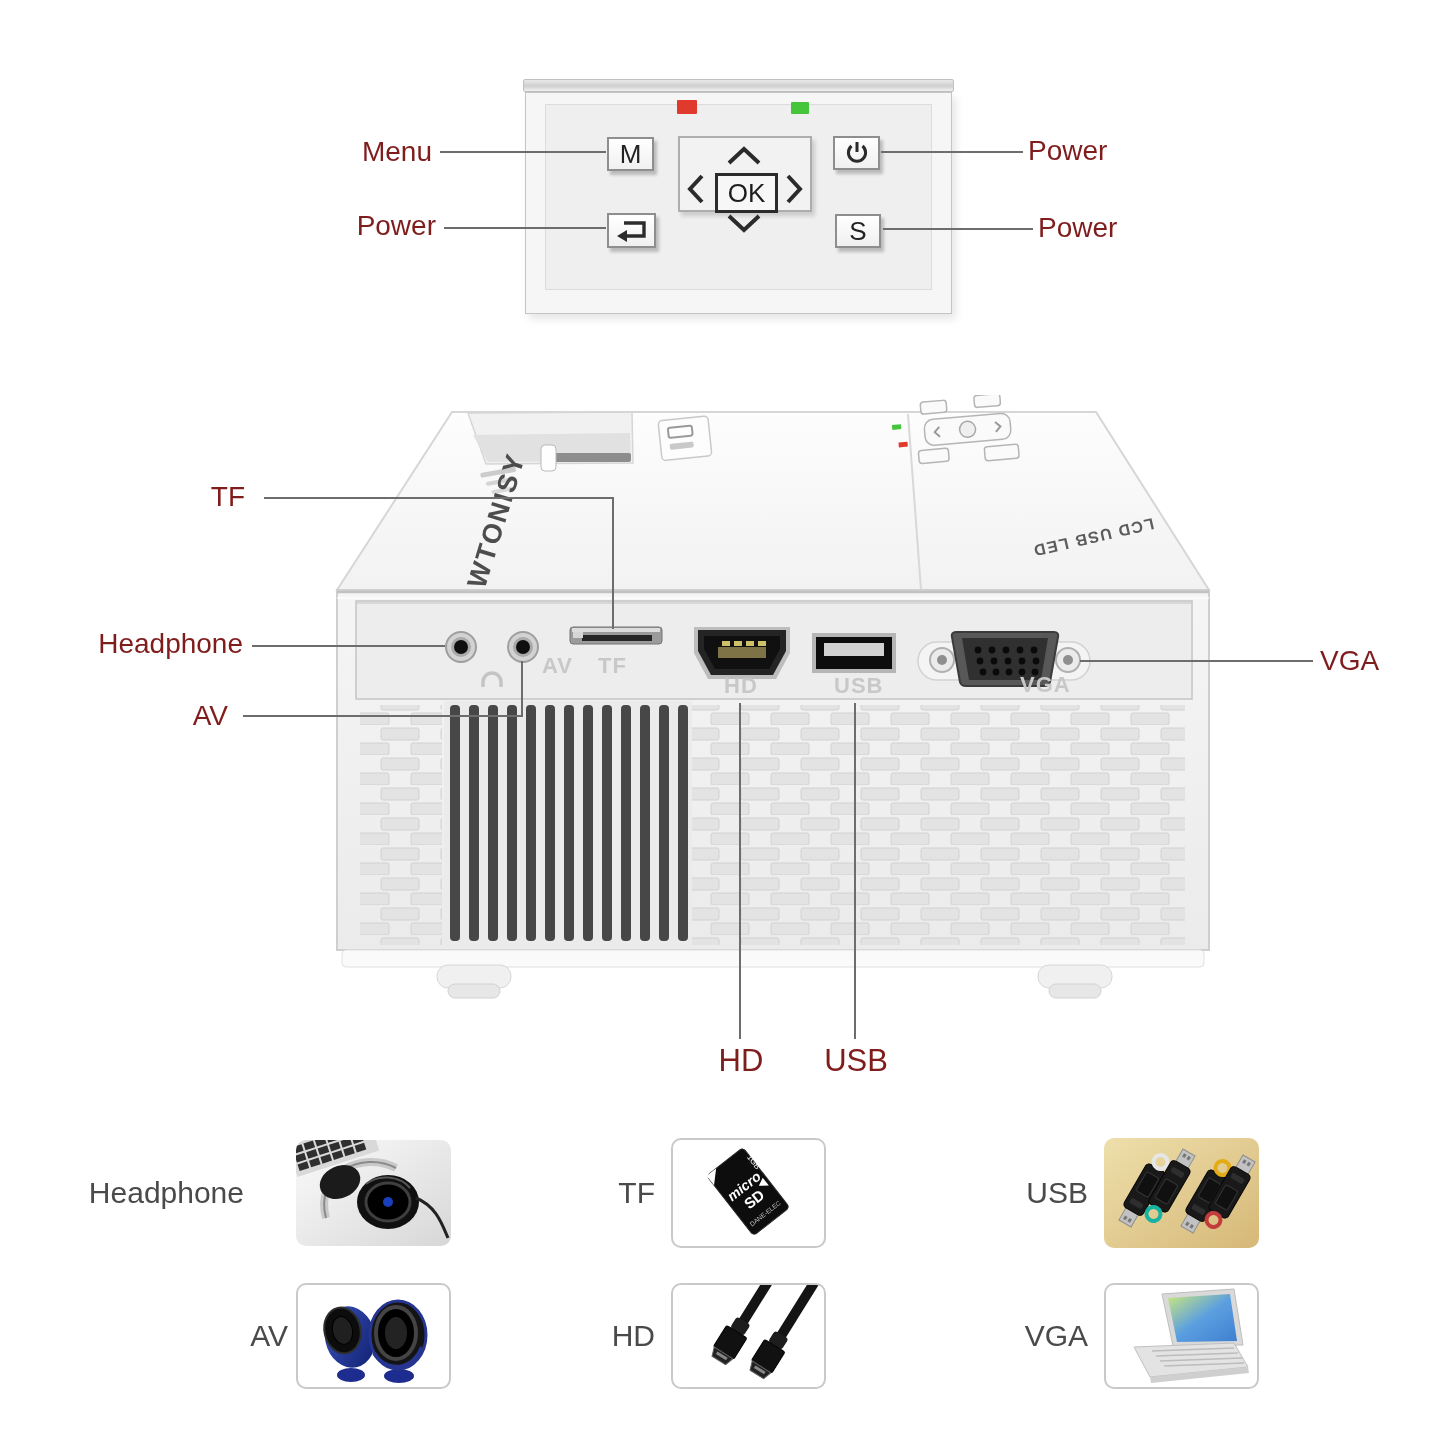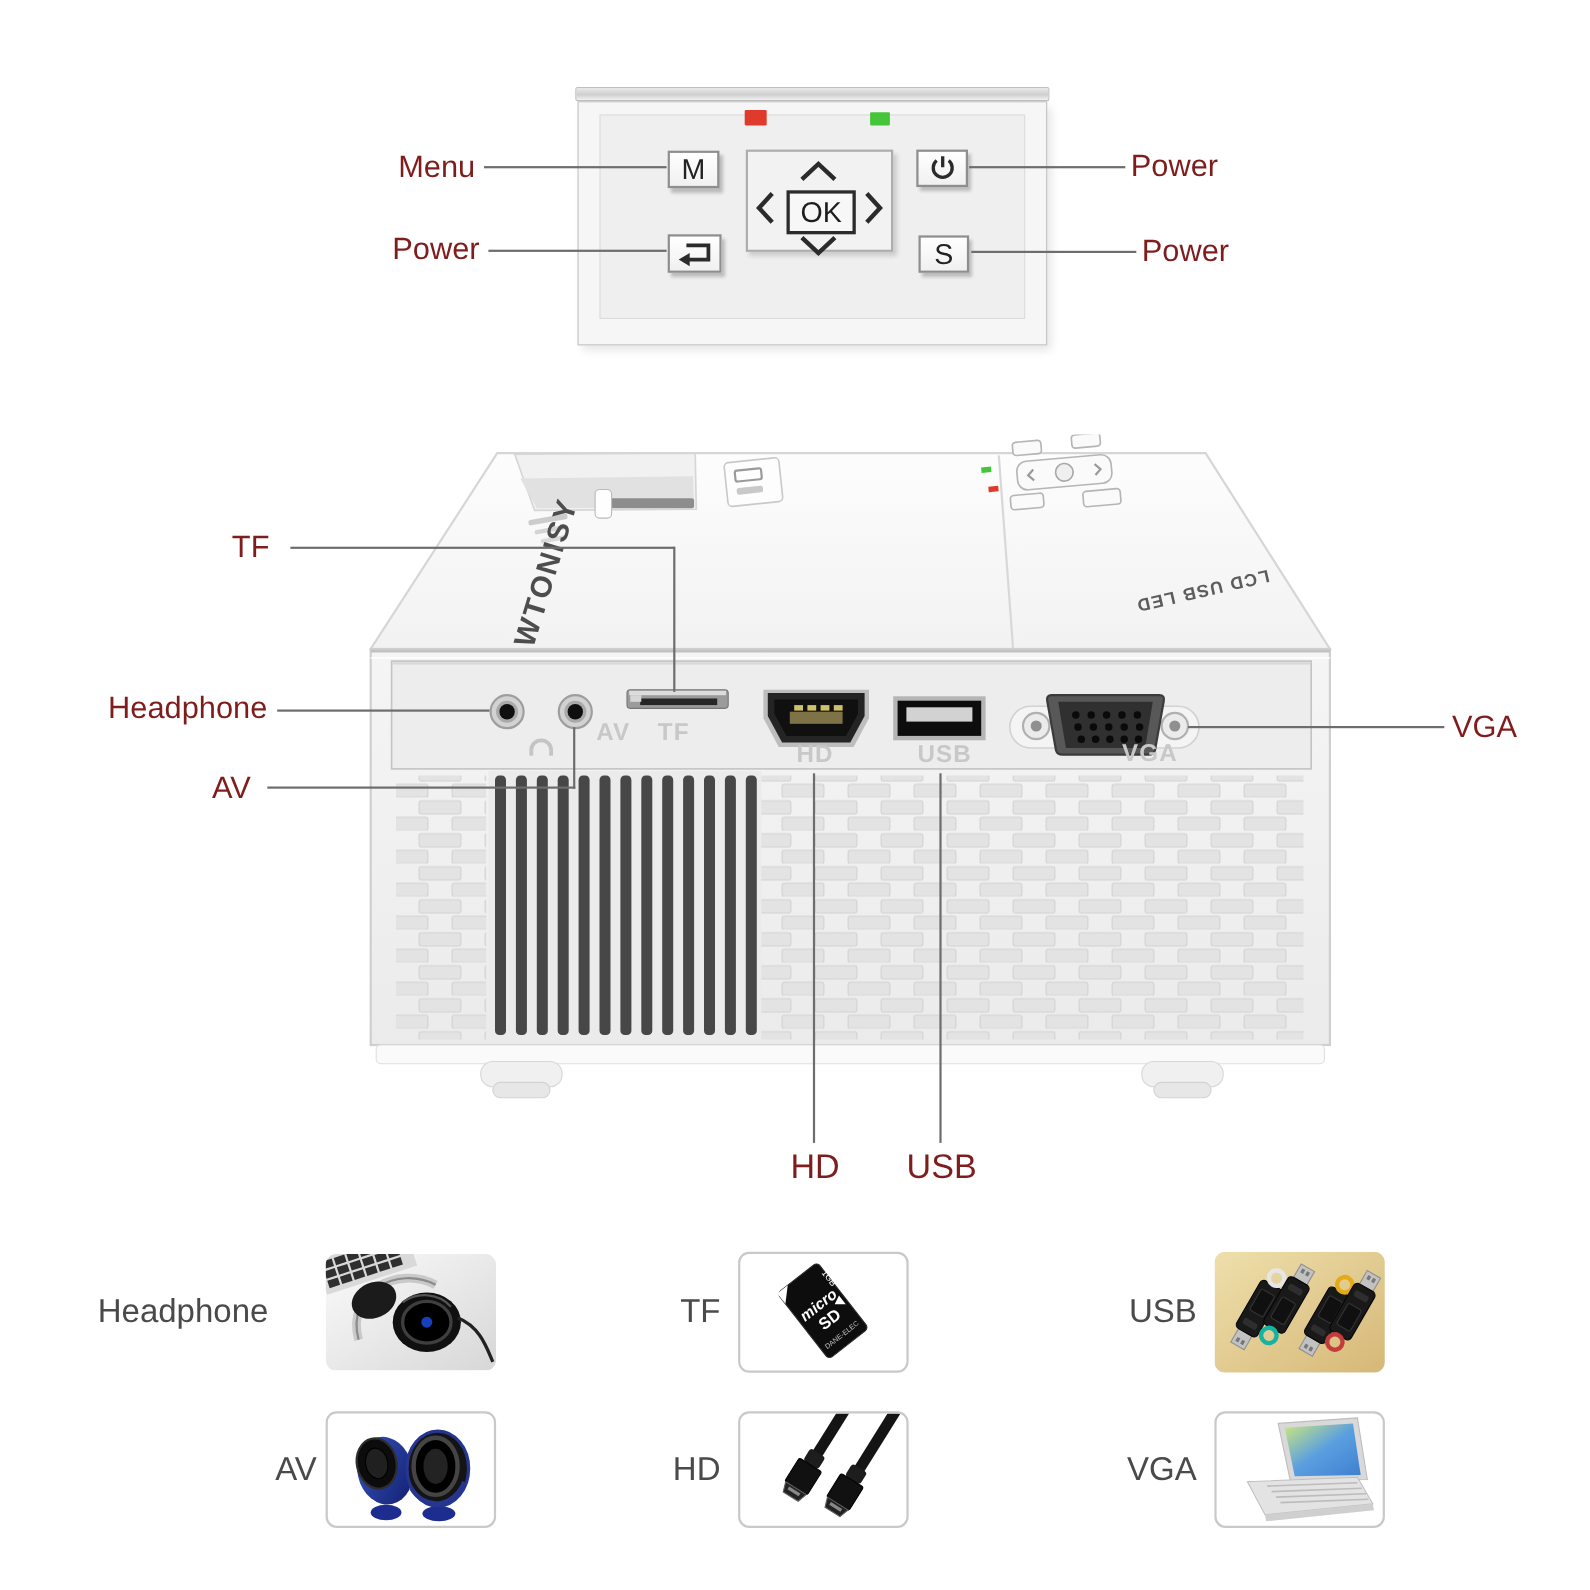--- a/index.html
+++ b/index.html
@@ -55,21 +55,21 @@
     <svg width="36" height="26" viewBox="0 0 36 26">
       <polyline points="10,5 30,5 30,18 12,18" fill="none" stroke="#2b2b2b" stroke-width="3.4"></polyline>
       <polygon points="13,12 13,24 3,18" fill="#2b2b2b"></polygon>
     </svg>
   </div>
 
   <div class="abs pbtn" style="left:835px;top:214px;width:46px;height:34px;">
     <span>S</span>
   </div>
 
-  <div class="abs dpad" style="left:678px;top:136px;width:134px;height:93px;">
+  <div class="abs dpad" style="left:678px;top:136px;width:134px;height:76px;">
     <svg width="130" height="103" viewBox="0 0 130 103" style="position:absolute;left:0;top:0;">
       <polyline points="49,25 64,11 79,25" fill="none" stroke="#2b2b2b" stroke-width="4"></polyline>
       <polyline points="49,78 64,92 79,78" fill="none" stroke="#2b2b2b" stroke-width="4"></polyline>
       <polyline points="22,38 10,51 22,64" fill="none" stroke="#2b2b2b" stroke-width="4"></polyline>
       <polyline points="108,38 120,51 108,64" fill="none" stroke="#2b2b2b" stroke-width="4"></polyline>
     </svg>
     <div class="abs okbox" style="left:35px;top:35px;width:63px;height:40px;">
       <span>OK</span>
     </div>
   </div>

